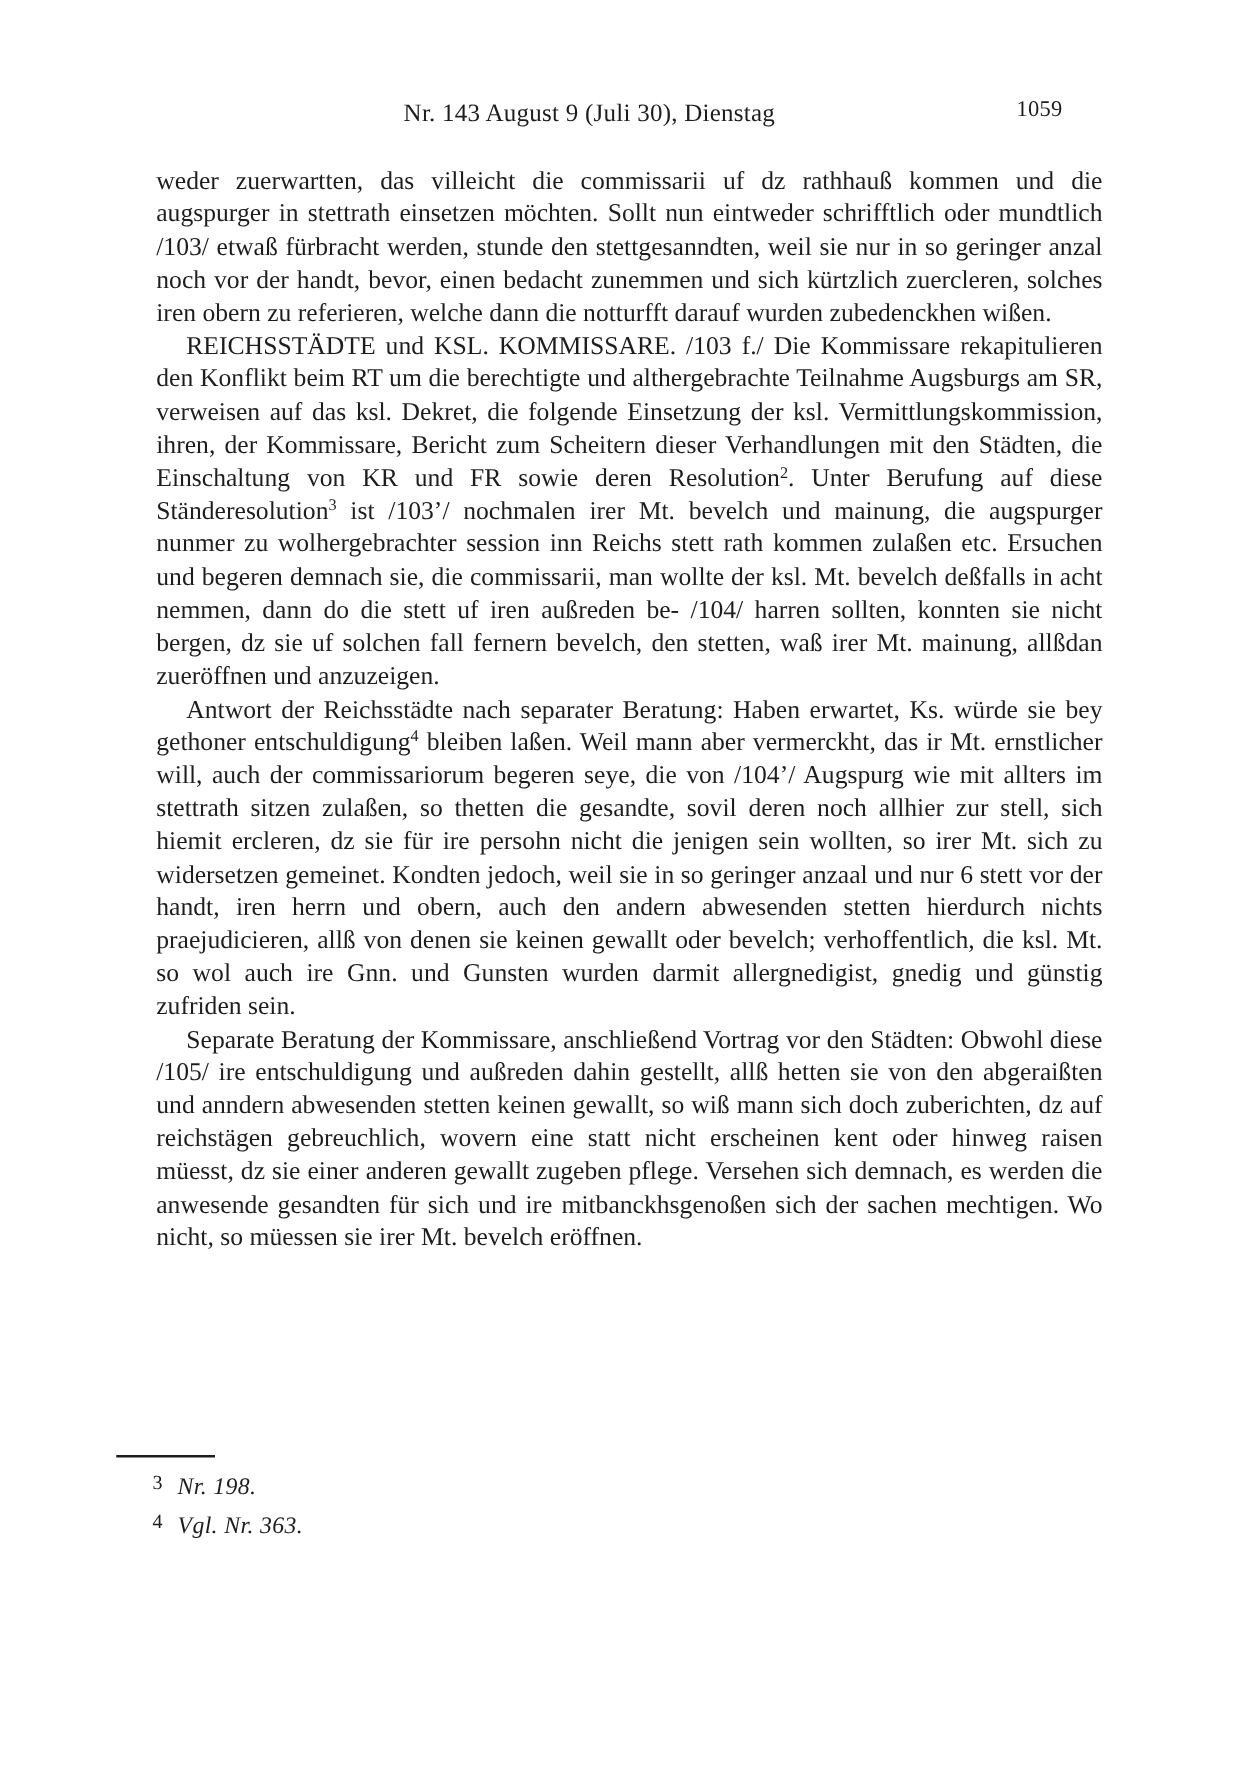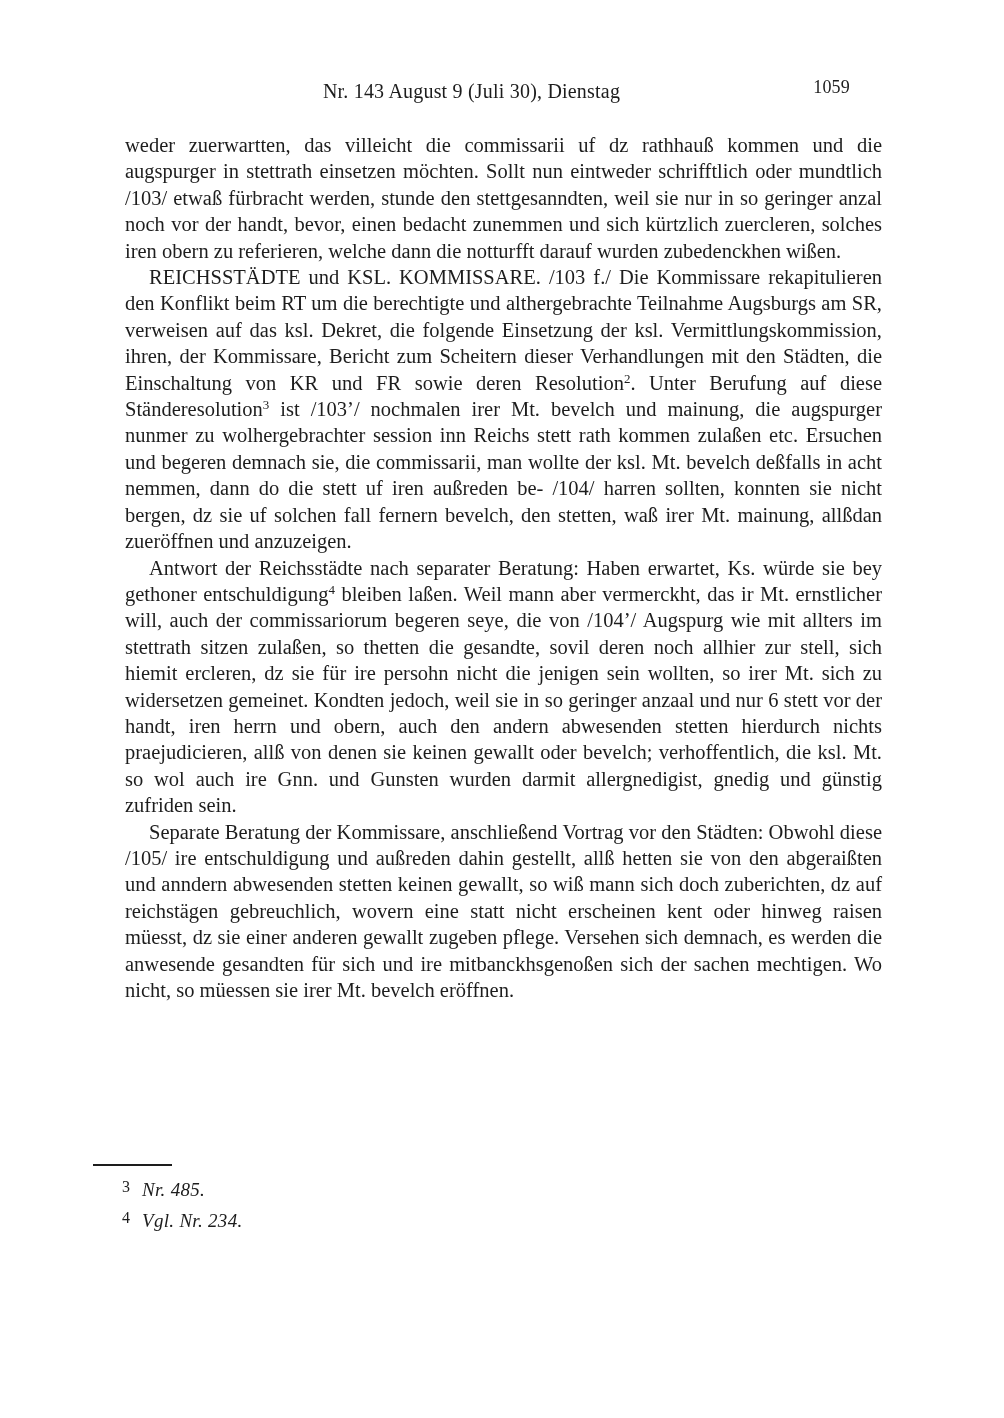--- a/index.html
+++ b/index.html
@@ -83,18 +83,18 @@
   <p class="para"><span class="rm">weder zuerwartten, das villeicht die commissarii uf dz rathhauß kommen und die augspurger in stettrath einsetzen möchten. Sollt nun eintweder schrifftlich oder mundtlich /103/ etwaß fürbracht werden, stunde den stettgesanndten, weil sie nur in so geringer anzal noch vor der handt, bevor, einen bedacht zunemmen und sich kürtzlich zuercleren, solches iren obern zu referieren, welche dann die notturfft darauf wurden zubedenckhen wißen.</span></p>
       <p class="para indent"><span class="it">REICHSSTÄDTE und KSL. KOMMISSARE. /103 f./ Die Kommissare rekapitulieren den Konflikt beim RT um die berechtigte und althergebrachte Teilnahme Augsburgs am SR, verweisen auf das ksl. Dekret, die folgende Einsetzung der ksl. Vermittlungskommission, ihren, der Kommissare, Bericht zum Scheitern dieser Verhandlungen mit den Städten, die Einschaltung von KR und FR sowie deren Resolution</span><sup class="fnref it">2</sup><span class="it">. Unter Berufung auf diese Ständeresolution</span><sup class="fnref it">3</sup><span class="it"> ist </span><span class="rm">/103’/ nochmalen irer Mt. bevelch und mainung, die augspurger nunmer zu wolhergebrachter session inn Reichs stett rath kommen zulaßen etc. Ersuchen und begeren demnach sie, die commissarii, man wollte der ksl. Mt. bevelch deßfalls in acht nemmen, dann do die stett uf iren außreden be- /104/ harren sollten, konnten sie nicht bergen, dz sie uf solchen fall fernern bevelch, den stetten, waß irer Mt. mainung, allßdan zueröffnen und anzuzeigen.</span></p>
       <p class="para indent"><span class="it">Antwort der Reichsstädte nach separater Beratung: Haben erwartet, Ks. würde sie </span><span class="rm">bey gethoner entschuldigung</span><sup class="fnref rm">4</sup><span class="rm"> bleiben laßen. Weil mann aber vermerckht, das ir Mt. ernstlicher will, auch der commissariorum begeren seye, die von /104’/ Augspurg wie mit allters im stettrath sitzen zulaßen, so thetten die gesandte, sovil deren noch allhier zur stell, sich hiemit ercleren, dz sie für ire persohn nicht die jenigen sein wollten, so irer Mt. sich zu widersetzen gemeinet. Kondten jedoch, weil sie in so geringer anzaal und nur 6 stett vor der handt, iren herrn und obern, auch den andern abwesenden stetten hierdurch nichts praejudicieren, allß von denen sie keinen gewallt oder bevelch; verhoffentlich, die ksl. Mt. so wol auch ire Gnn. und Gunsten wurden darmit allergnedigist, gnedig und günstig zufriden sein.</span></p>
       <p class="para indent"><span class="it">Separate Beratung der Kommissare, anschließend Vortrag vor den Städten: Obwohl diese </span><span class="rm">/105/ ire entschuldigung und außreden dahin gestellt, allß hetten sie von den abgeraißten und anndern abwesenden stetten keinen gewallt, so wiß mann sich doch zuberichten, dz auf reichstägen gebreuchlich, wovern eine statt nicht erscheinen kent oder hinweg raisen müesst, dz sie einer anderen gewallt zugeben pflege. Versehen sich demnach, es werden die anwesende gesandten für sich und ire mitbanckhsgenoßen sich der sachen mechtigen. Wo nicht, so müessen sie irer Mt. bevelch eröffnen.</span></p>
     </main>
 
   <footer class="footnotes">
     <div class="fn-rule"></div>
     <div>
 
-        <div class="fn-item"><span class="fn-marker">3</span><span class="fn-text">Nr. 485.</span></div>
-        <div class="fn-item"><span class="fn-marker">4</span><span class="fn-text">Vgl. Nr. 234.</span></div>
+        <div class="fn-item"><span class="fn-marker">3</span><span class="fn-text">Nr. 198.</span></div>
+        <div class="fn-item"><span class="fn-marker">4</span><span class="fn-text">Vgl. Nr. 363.</span></div>
       </div>
   </footer>
 
 </div>
 
 </body></html>

